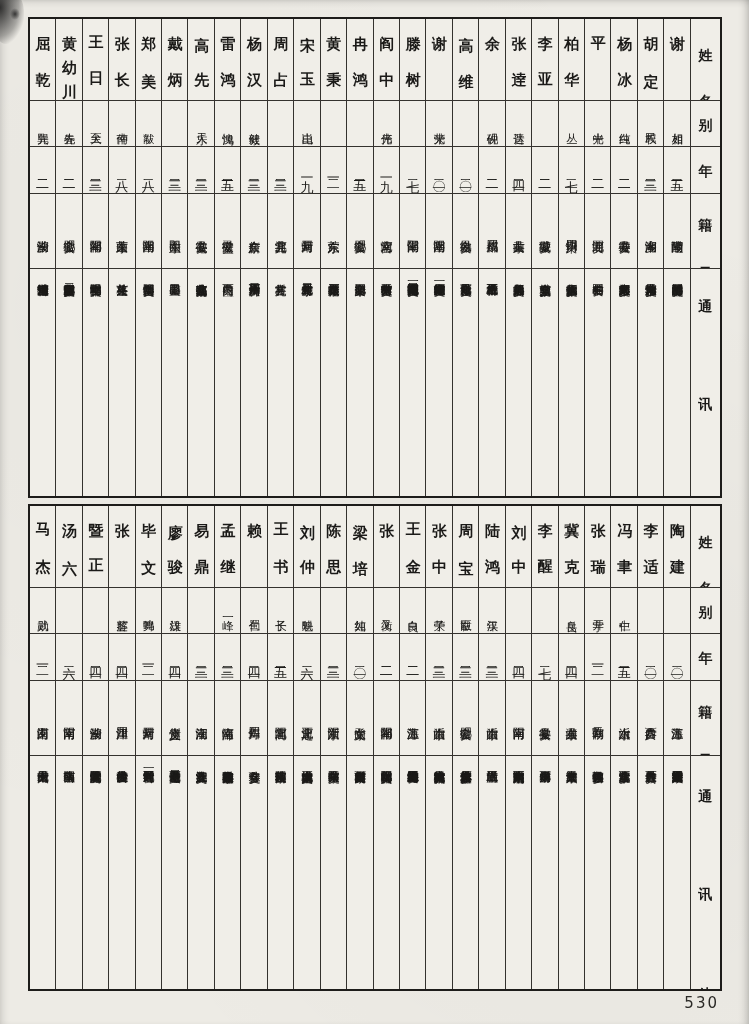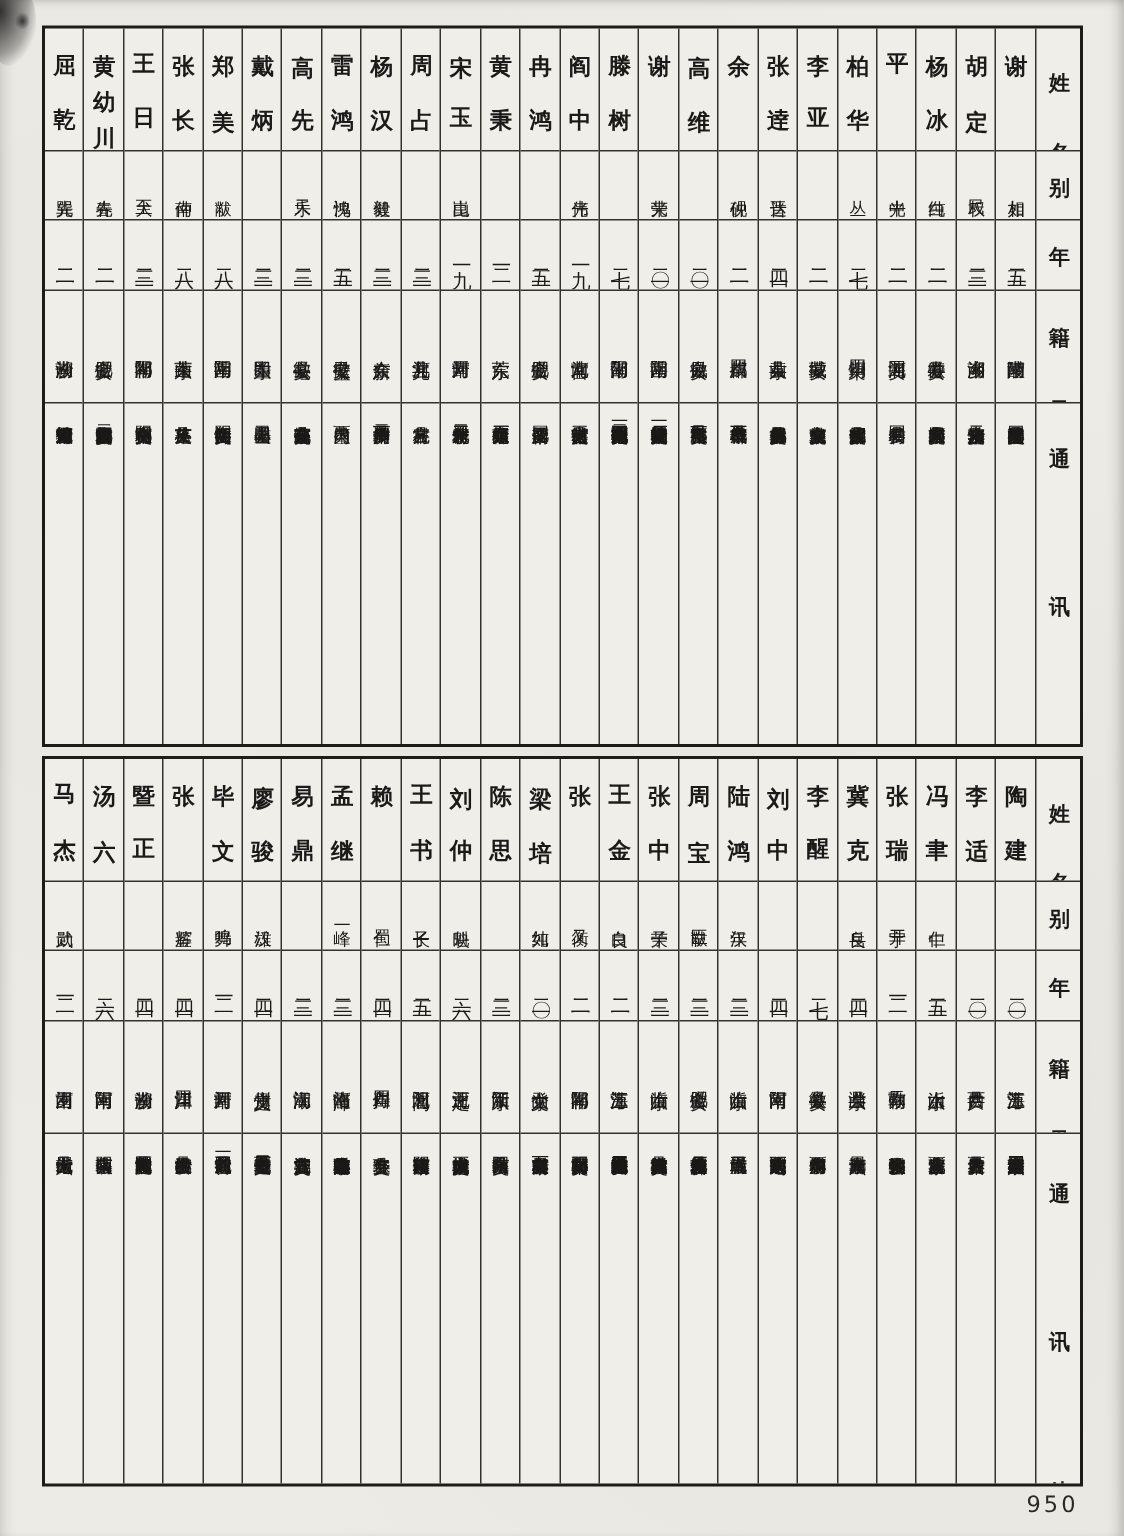--- a/index.html
+++ b/index.html
@@ -1006,14 +1006,14 @@
         </div>
     <div class="cell c-native">
           <span class="vtext">河南罗山</span>
         </div>
     <div class="cell c-addr">
           <span class="vtext">罗山城南大街六十七号</span>
         </div>
   </div>
 </div>
 
-  <div class="page-number">950</div>
+  <div class="page-number">530</div>
 </div>
 
 </body></html>

